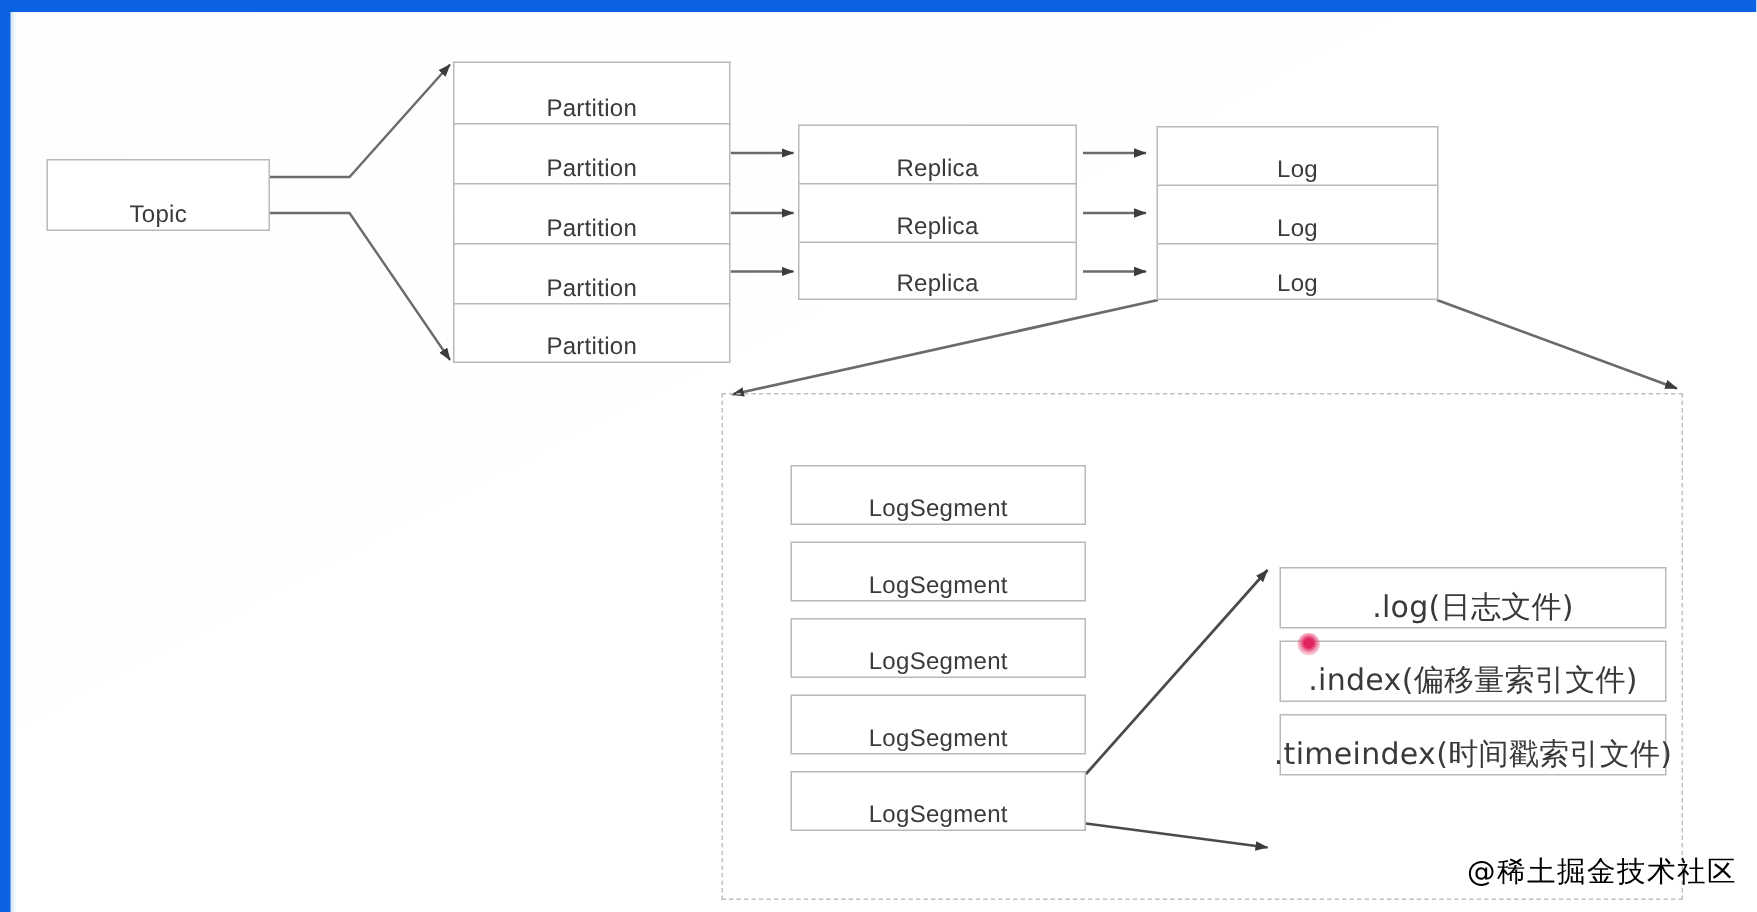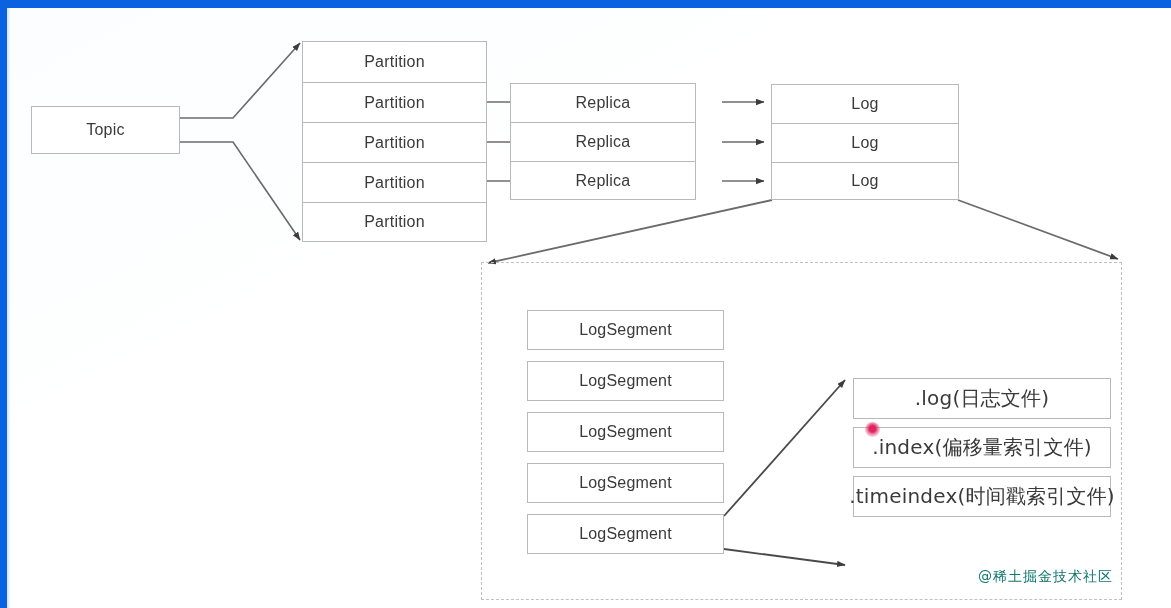--- a/index.html
+++ b/index.html
@@ -18,21 +18,21 @@
     background:linear-gradient(to right,#cfe3fb,#ffffff);}
   .canvas-bg{position:absolute;left:11px;top:8px;width:1160px;height:600px;
     background:linear-gradient(to bottom right,#fbfdff,#ffffff 40%);}
 
   
   .box{
     position:absolute;
     box-sizing:border-box;
     border:1px solid #b9b9b9;
     background:#ffffff;
-    display:flex;align-items:center;justify-content:center;
+    display:flex;align-items:flex-end;justify-content:center;
     color:#3a3a3a;
     font-size:16px;
     letter-spacing:.2px;
     white-space:nowrap;
   }
   .box.cjk{font-family:"DejaVu Sans","Liberation Sans",sans-serif;font-size:20px;}
   .stack{position:absolute;}
   .stack .box{border-bottom-width:0;}
   .stack .box.last{border-bottom-width:1px;}
 
@@ -46,22 +46,22 @@
 
   svg.lines{position:absolute;left:0;top:0;width:1171px;height:608px;pointer-events:none;}
 
   .cursor-dot{
     position:absolute;width:15px;height:15px;border-radius:50%;
     background:radial-gradient(circle at 50% 45%,#e0245e 0%,#e0245e 28%,rgba(231,90,130,.55) 55%,rgba(240,160,185,.18) 80%,rgba(255,255,255,0) 100%);
   }
 
   .watermark{
     position:absolute;
-    color:#0f766e;
-    font-size:14px;
+    color:#000000;
+    font-size:19px;
     font-family:"DejaVu Sans","Liberation Sans",sans-serif;
     white-space:nowrap;
     letter-spacing:1px;
   }
 </style>
 </head>
 <body>
 
 <div id="stage">
 
@@ -117,21 +117,21 @@
       <span>Partition</span>
     </div>
     <div class="box" style="left:0;top:121px;width:185px;height:40px;">
       <span>Partition</span>
     </div>
     <div class="box last" style="left:0;top:161px;width:185px;height:40px;">
       <span>Partition</span>
     </div>
   </div>
 
-  <div class="stack" style="left:510px;top:83px;width:186px;height:117px;">
+  <div class="stack" style="left:532px;top:83px;width:186px;height:117px;">
     <div class="box" style="left:0;top:0;width:186px;height:39px;">
       <span>Replica</span>
     </div>
     <div class="box" style="left:0;top:39px;width:186px;height:39px;">
       <span>Replica</span>
     </div>
     <div class="box last" style="left:0;top:78px;width:186px;height:39px;">
       <span>Replica</span>
     </div>
   </div>

